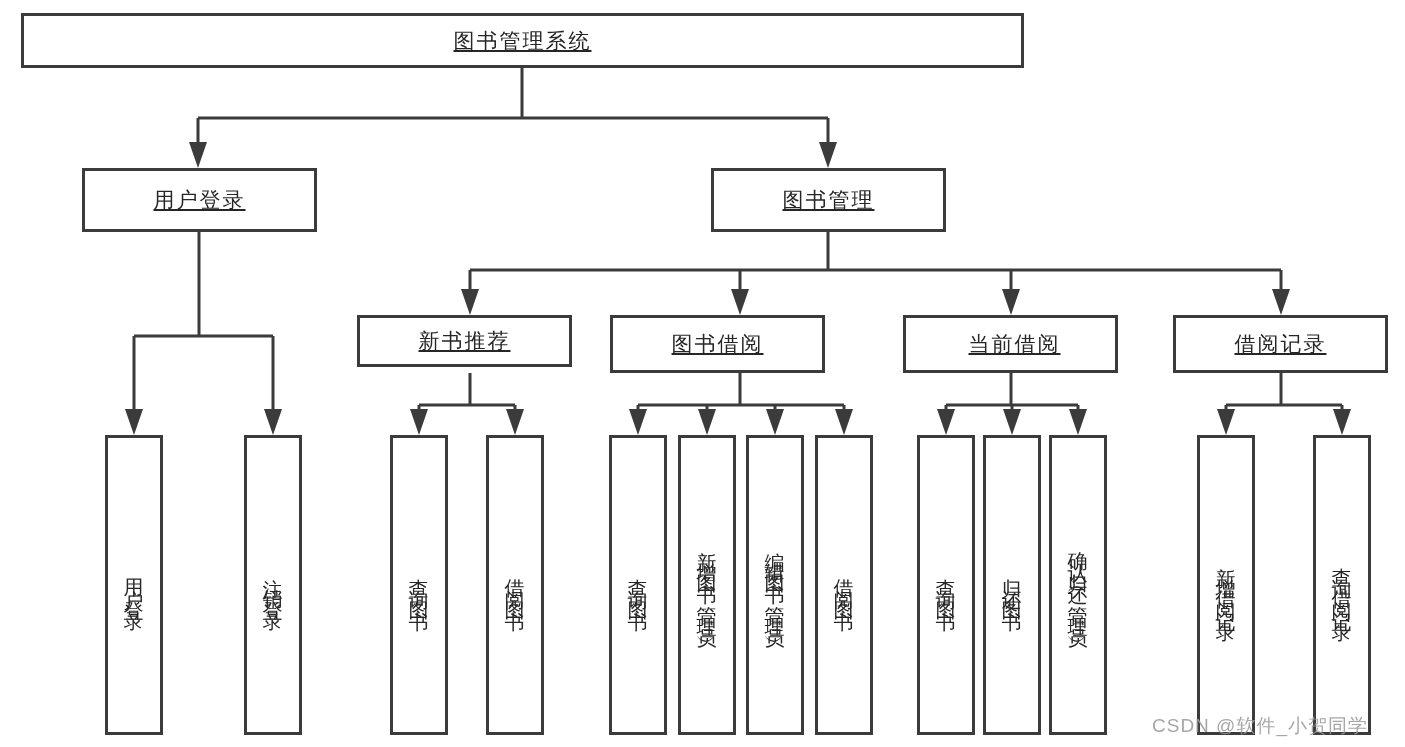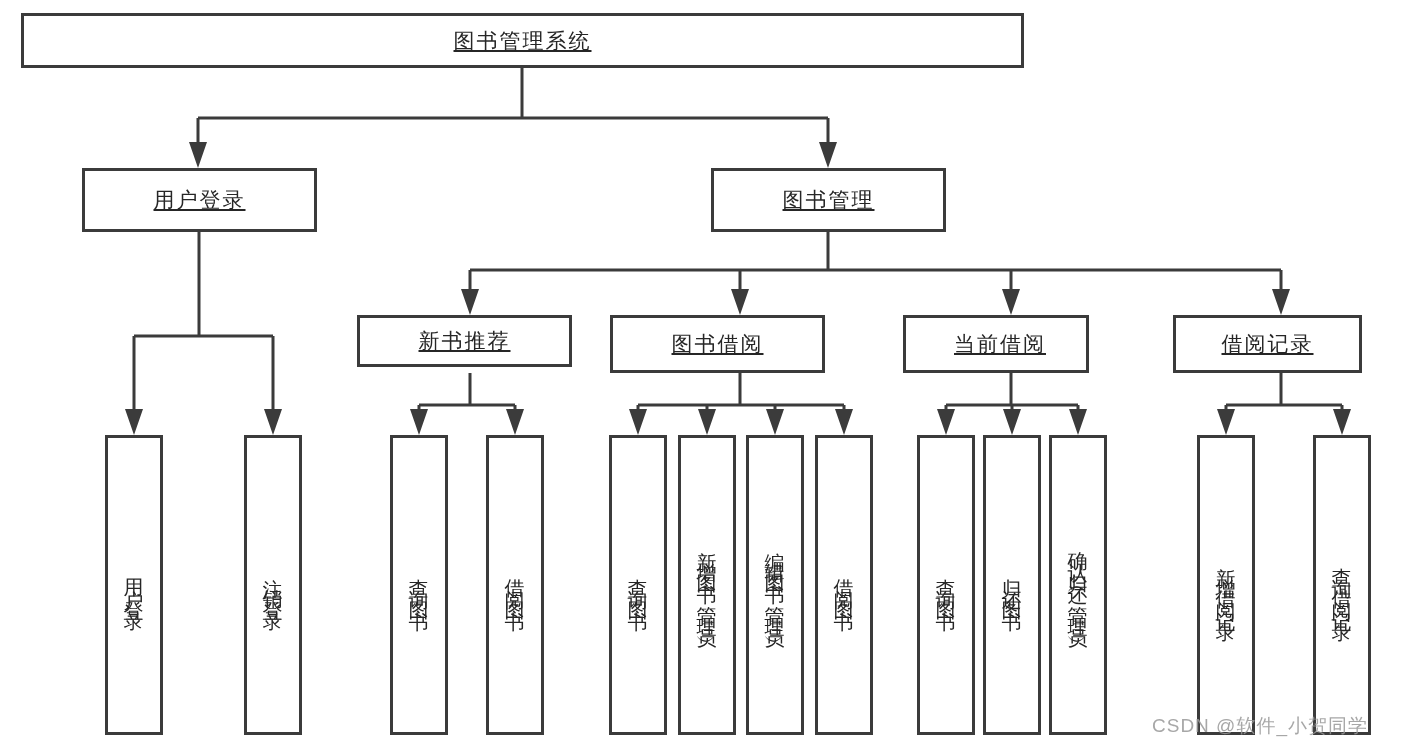--- a/index.html
+++ b/index.html
@@ -69,24 +69,24 @@
   <div class="hbox" style="left:711px;top:168px;width:235px;height:64px;">
     <span>图书管理</span>
   </div>
 
   <div class="hbox" style="left:357px;top:315px;width:215px;height:52px;text-align:right;">
     <span>新书推荐</span>
   </div>
   <div class="hbox" style="left:610px;top:315px;width:215px;height:58px;">
     <span>图书借阅</span>
   </div>
-  <div class="hbox" style="left:903px;top:315px;width:186px;height:58px;padding-left:8px;">
+  <div class="hbox" style="left:903px;top:315px;width:215px;height:58px;padding-left:8px;">
     <span>当前借阅</span>
   </div>
-  <div class="hbox" style="left:1173px;top:315px;width:189px;height:58px;">
+  <div class="hbox" style="left:1173px;top:315px;width:215px;height:58px;">
     <span>借阅记录</span>
   </div>
 
   <div class="vbox" style="left:105px;">
     <span class="vtext">用户登录</span>
   </div>
   <div class="vbox" style="left:244px;">
     <span class="vtext">注销登录</span>
   </div>
   <div class="vbox" style="left:390px;">

